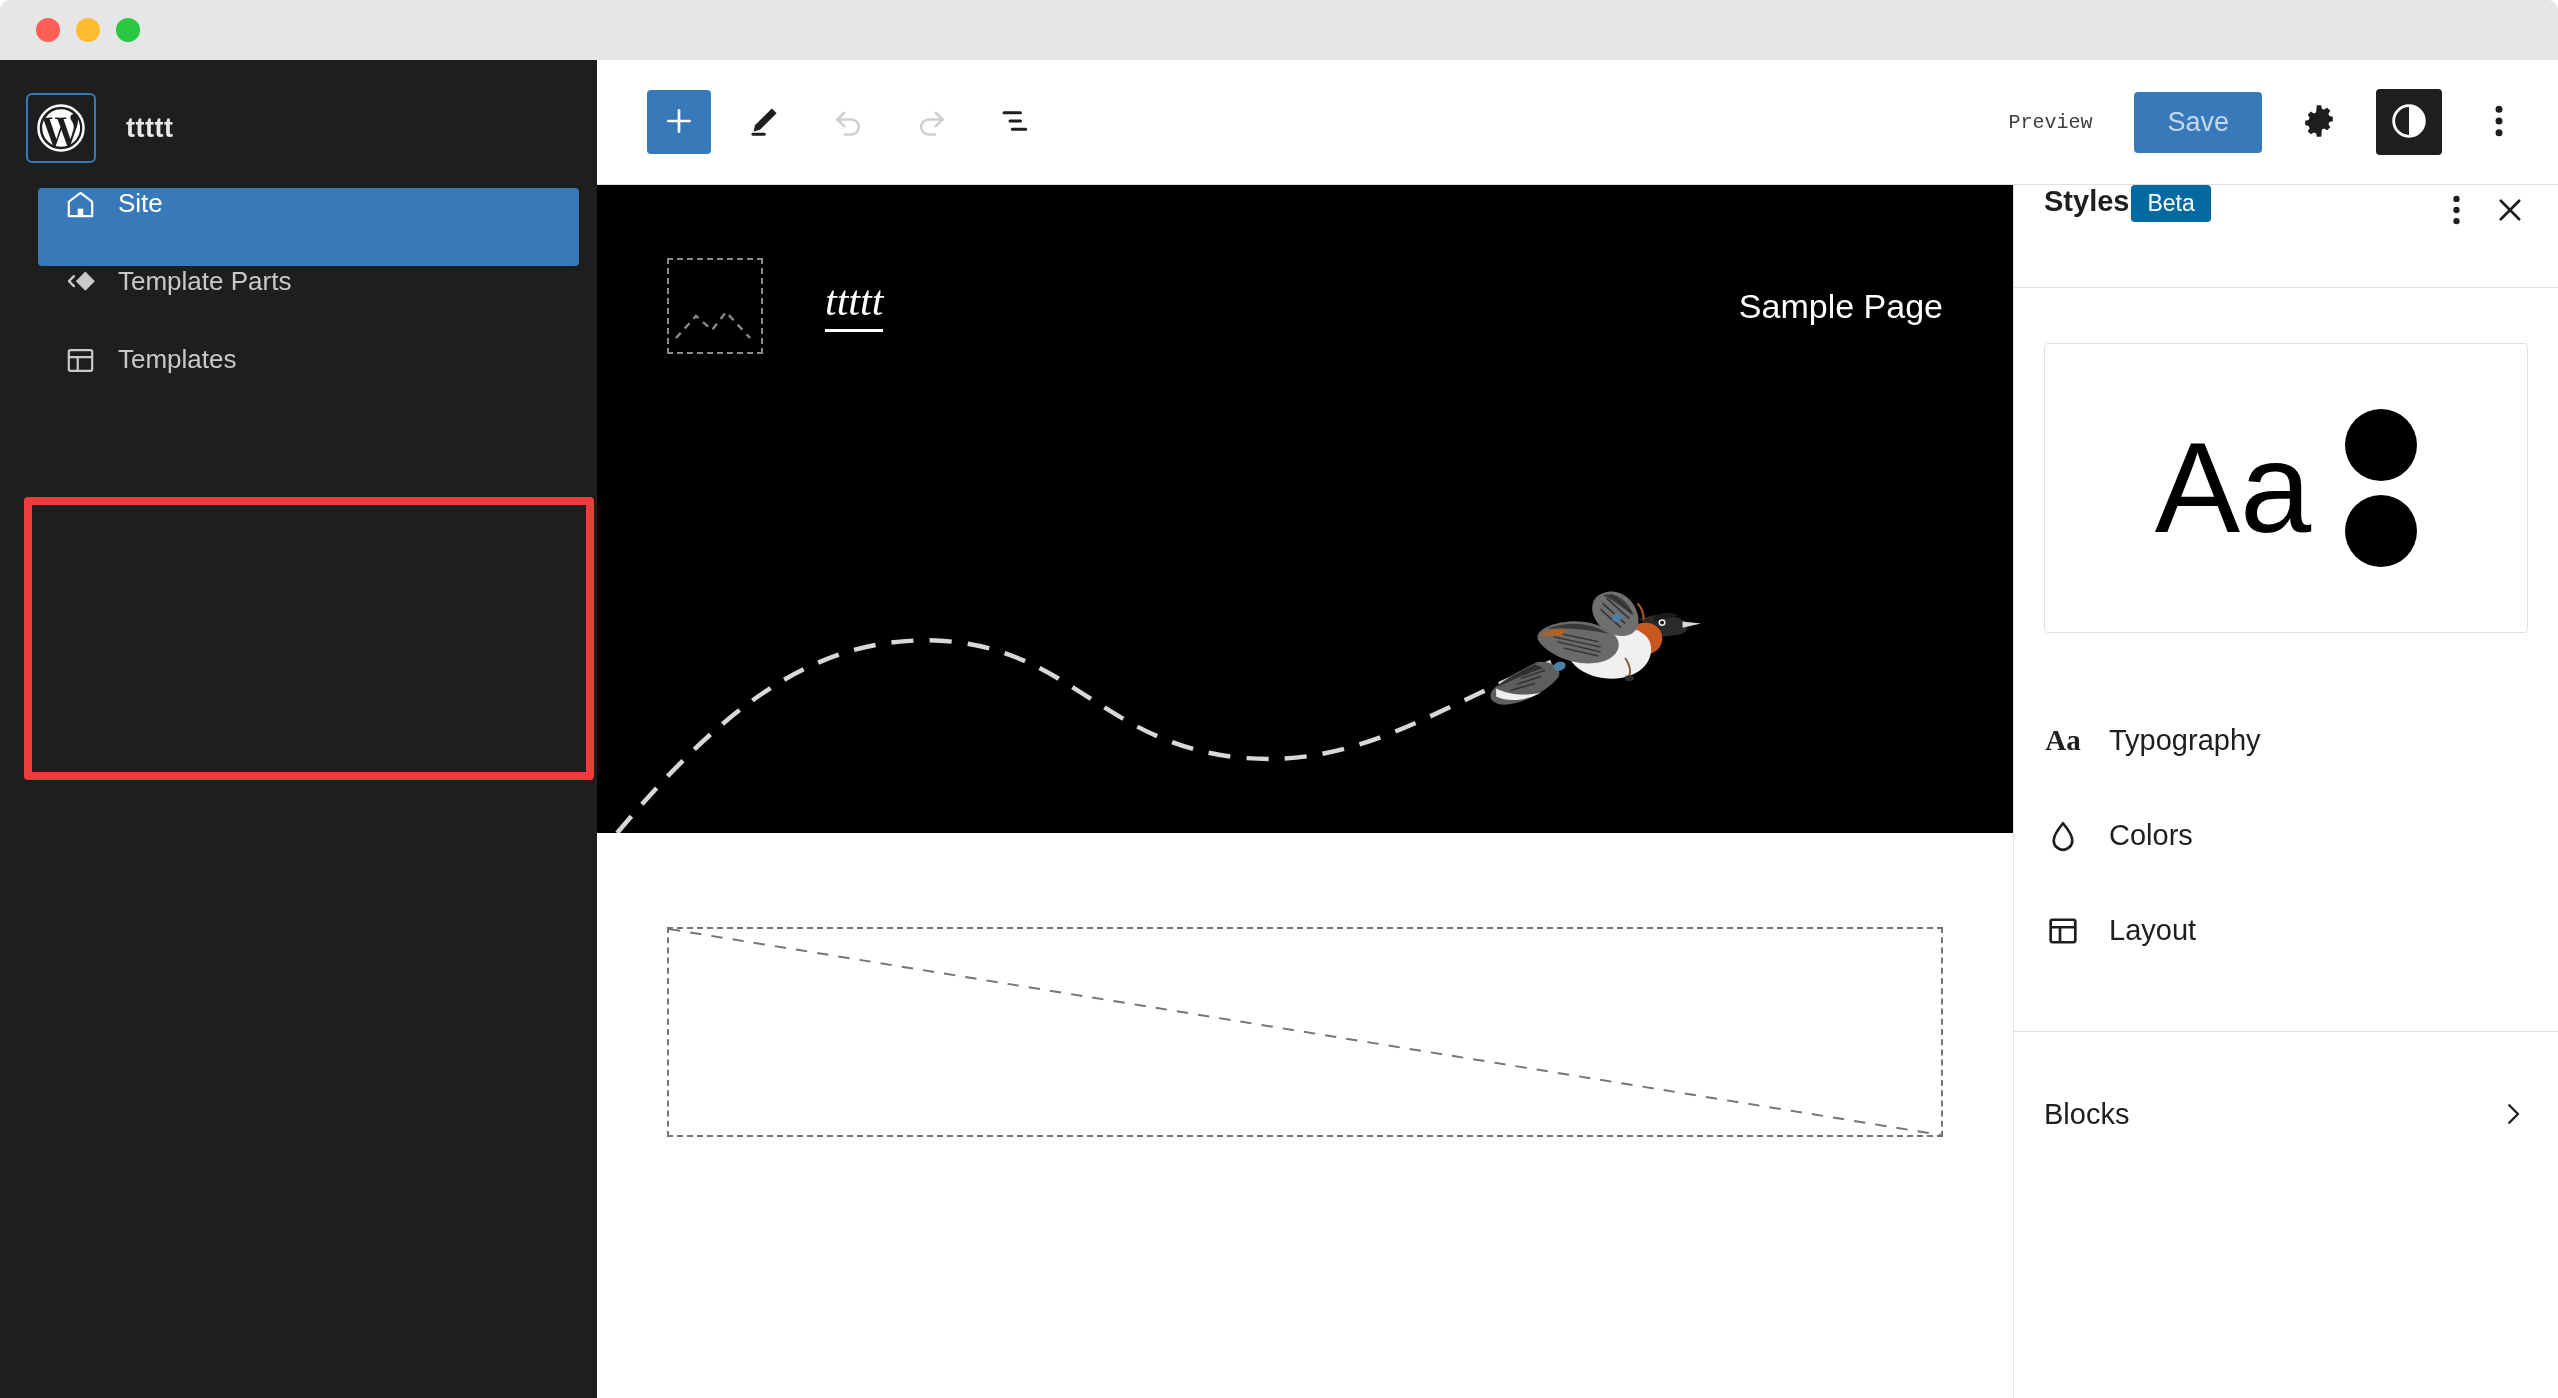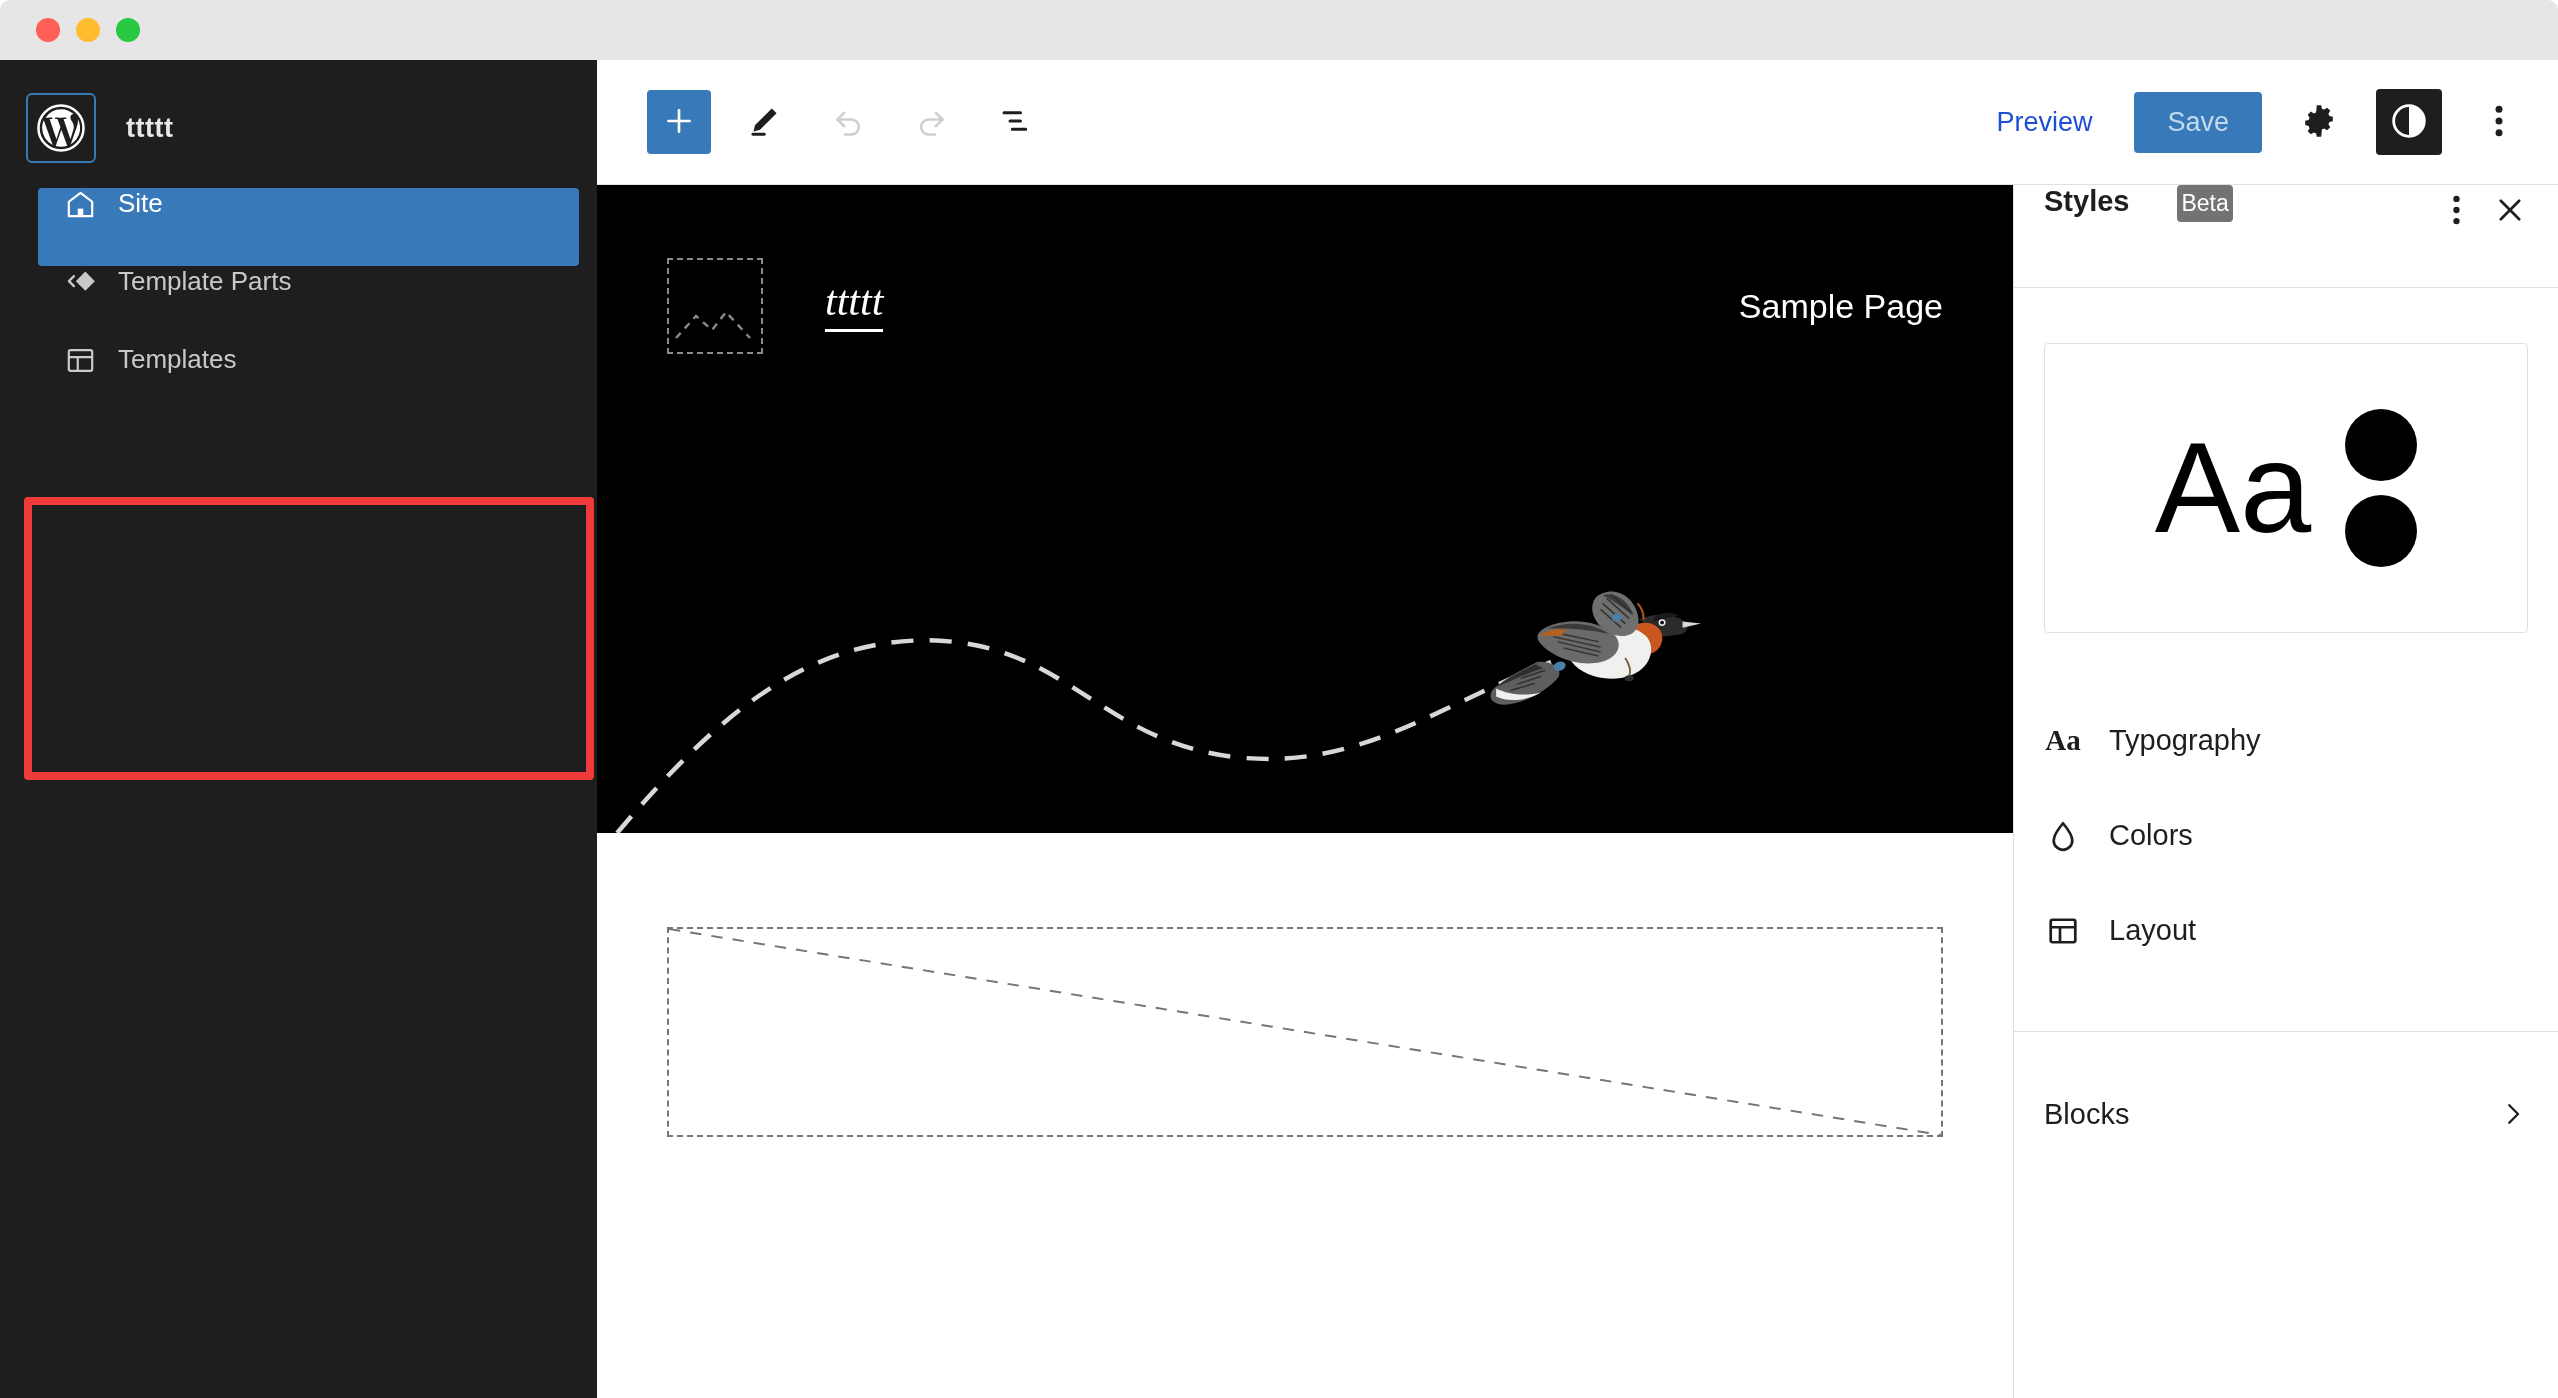--- a/index.html
+++ b/index.html
@@ -165,23 +165,23 @@
   .tb-doc-title { font-size: 28px; color: #1e1e1e; }
   .tb-center svg { width: 30px; height: 30px; }
 
   .tb-right {
     margin-left: auto;
     display: flex; align-items: center; gap: 28px;
     position: relative; z-index: 2;
   }
   .tb-preview {
     background: transparent; border: none;
-    color: #1d4ed8; font-size: 27px;
+    color: #404040; font-size: 20px;
     padding: 10px 14px;
-    font-family: Liberation Sans, sans-serif;
+    font-family: Liberation Mono, monospace;
   }
   .tb-save {
     background: #3879b9;
     border: none; border-radius: 4px;
     color: #c3d9ec;
     font-size: 27px;
     padding: 15px 33px;
     font-family: "Liberation Sans", sans-serif;
   }
   .tb-gear, .tb-more {
@@ -285,27 +285,26 @@
     height: 103px;
     flex: 0 0 103px;
     display: flex;
     align-items: flex-start;
     padding: 0 22px 0 30px;
     gap: 2px;
     border-bottom: 1px solid #e0e0e0;
   }
   .sp-title { font-size: 29px; font-weight: bold; color: #1e1e1e; }
   .sp-beta {
-    background: #737373;
+    background: #0369a1;
     color: #ffffff;
     font-size: 23px;
     border-radius: 4px;
-    padding: 7px 4px;
+    padding: 7px 16px;
     line-height: 1;
-    margin-left: 46px;
   }
   .sp-hdr-spacer { flex: 1 1 auto; }
   .sp-hdr-btn {
     background: transparent; border: none;
     width: 52px; height: 52px;
     display: flex; align-items: center; justify-content: center;
   }
   .sp-more svg { width: 11px; height: 38px; }
   .sp-close svg { width: 34px; height: 34px; }
 

